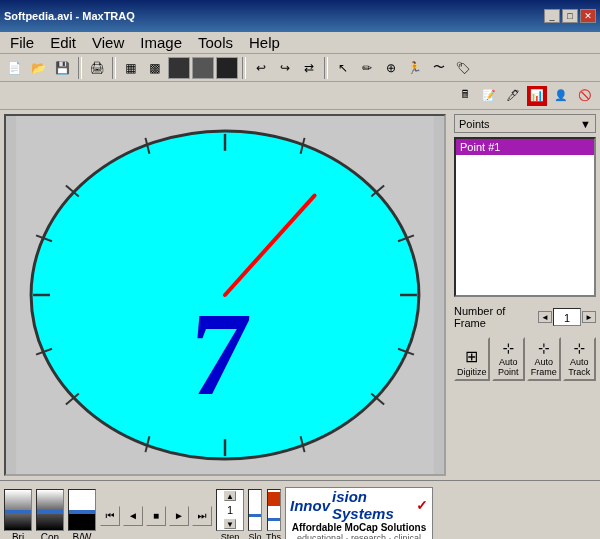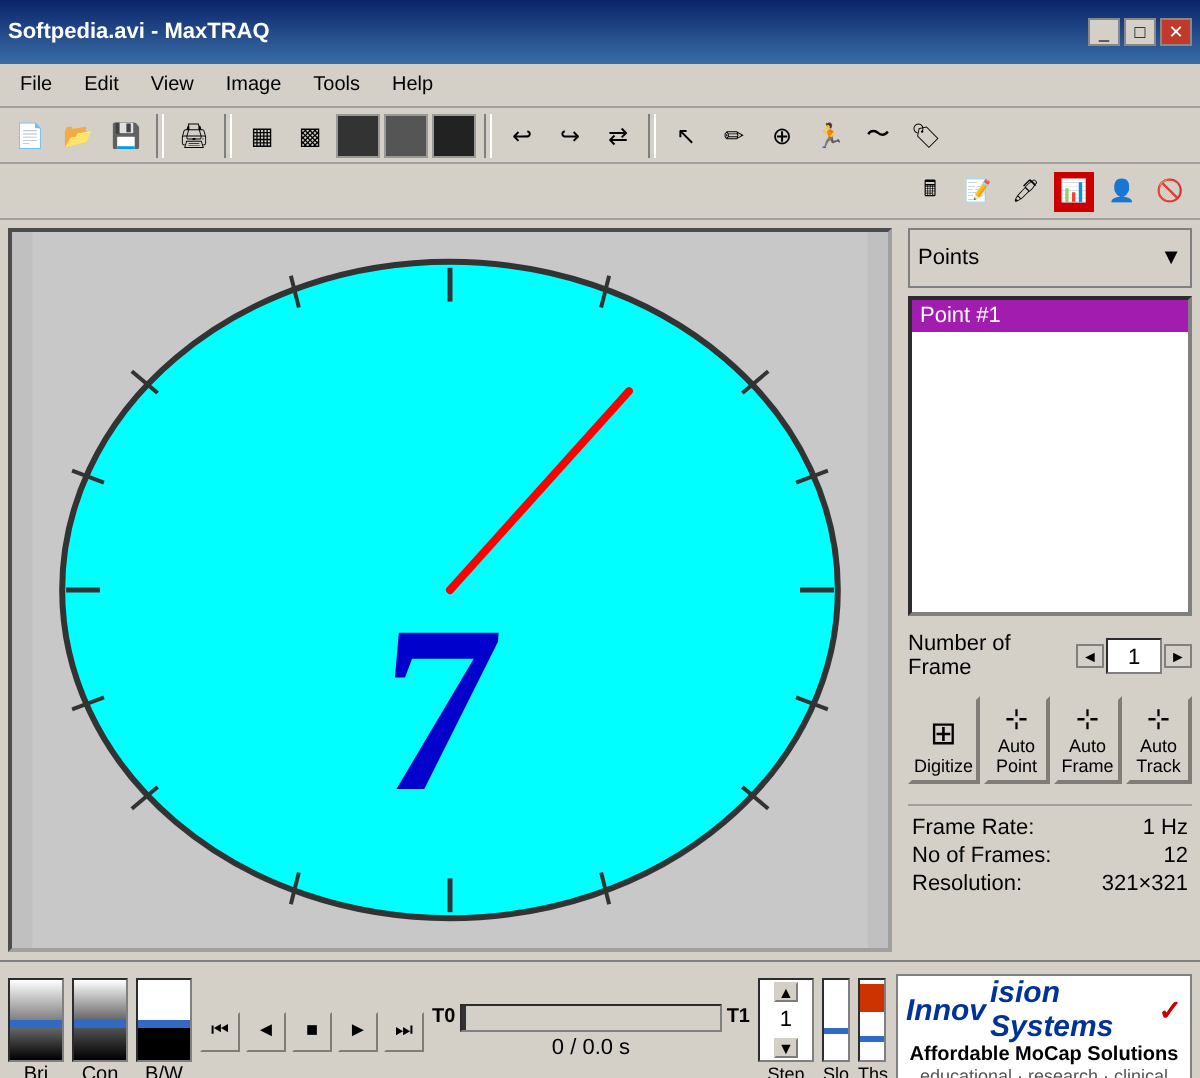--- a/index.html
+++ b/index.html
@@ -34,21 +34,21 @@
       background: #d4d0c8;
       height: 22px;
       display: flex;
       align-items: center;
       border-bottom: 1px solid #a0a0a0;
       padding: 0 2px;
     }
     .menu-item {
       padding: 2px 8px;
       cursor: pointer;
-      font-size: 10px;
+      font-size: 15px;
     }
 
     
     .toolbar {
       background: #d4d0c8;
       height: 28px;
       display: flex;
       align-items: center;
       border-bottom: 1px solid #a0a0a0;
       padding: 2px 4px;
@@ -109,21 +109,21 @@
       width: 150px;
       padding: 4px;
       display: flex;
       flex-direction: column;
       gap: 4px;
     }
 
     .points-header {
       background: #d4d0c8;
       border: 1px solid #808080;
-      height: 30px;
+      height: 19px;
       display: flex;
       align-items: center;
       justify-content: space-between;
       padding: 0 4px;
       font-size: 11px;
     }
     .points-list {
       border: 2px inset #808080;
       height: 160px;
       background: white;
@@ -445,34 +445,20 @@
       <div class="action-btn">
         <div class="btn-icon" style="font-size:14px;">⊹</div>
         <span>Auto Frame</span>
       </div>
       <div class="action-btn">
         <div class="btn-icon" style="font-size:14px;">⊹</div>
         <span>Auto Track</span>
       </div>
     </div>
 
-    <div style="margin-top:6px;border-top:1px solid #a0a0a0;padding-top:4px;">
-      <div class="info-row">
-        <span class="info-label">Frame Rate:</span>
-        <span class="info-value">1 Hz</span>
-      </div>
-      <div class="info-row">
-        <span class="info-label">No of Frames:</span>
-        <span class="info-value">12</span>
-      </div>
-      <div class="info-row">
-        <span class="info-label">Resolution:</span>
-        <span class="info-value">321×321</span>
-      </div>
-    </div>
   </div>
 </div>
 
 <div class="bottom-controls">
 
   <div style="display:flex;gap:4px;align-items:flex-end;">
     <div class="slider-group">
       <div class="slider-container bri-slider">
         <div class="slider-thumb" style="top:50%;"></div>
       </div>
@@ -503,30 +489,20 @@
         <span>■</span>
       </div>
     <div class="play-btn">
         <span>►</span>
       </div>
     <div class="play-btn">
         <span>⏭</span>
       </div>
   </div>
 
-  <div class="timeline-area">
-    <div style="display:flex;align-items:center;gap:2px;">
-      <span style="font-size:10px;font-weight:bold;">T0</span>
-      <div style="flex:1;height:14px;background:#d4d0c8;border:1px inset #808080;position:relative;">
-        <div style="position:absolute;left:0;top:0;bottom:0;width:2px;background:#333;"></div>
-      </div>
-      <span style="font-size:10px;font-weight:bold;">T1</span>
-    </div>
-    <div style="text-align:center;font-size:11px;">0 / 0.0 s</div>
-  </div>
 
   <div style="display:flex;flex-direction:column;align-items:center;gap:1px;">
     <div style="width:28px;height:42px;border:1px inset #808080;background:white;display:flex;flex-direction:column;align-items:center;justify-content:space-between;padding:1px;">
       <div style="width:12px;height:10px;background:#d4d0c8;border:1px outset #d4d0c8;text-align:center;font-size:8px;cursor:pointer;">▲</div>
       <span style="font-size:11px;">1</span>
       <div style="width:12px;height:10px;background:#d4d0c8;border:1px outset #d4d0c8;text-align:center;font-size:8px;cursor:pointer;">▼</div>
     </div>
     <span style="font-size:9px;">Step</span>
   </div>
 

